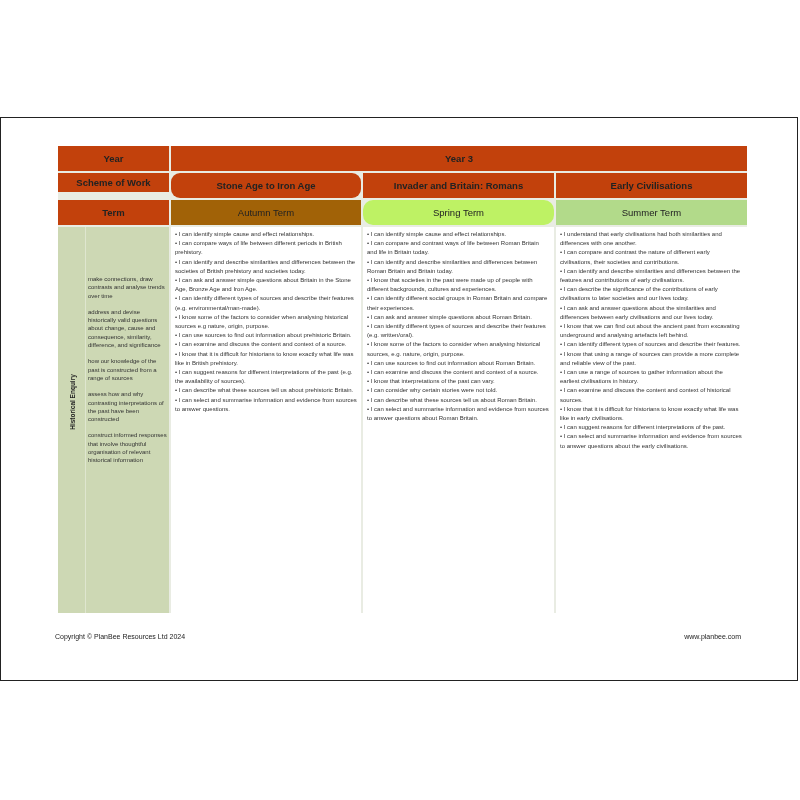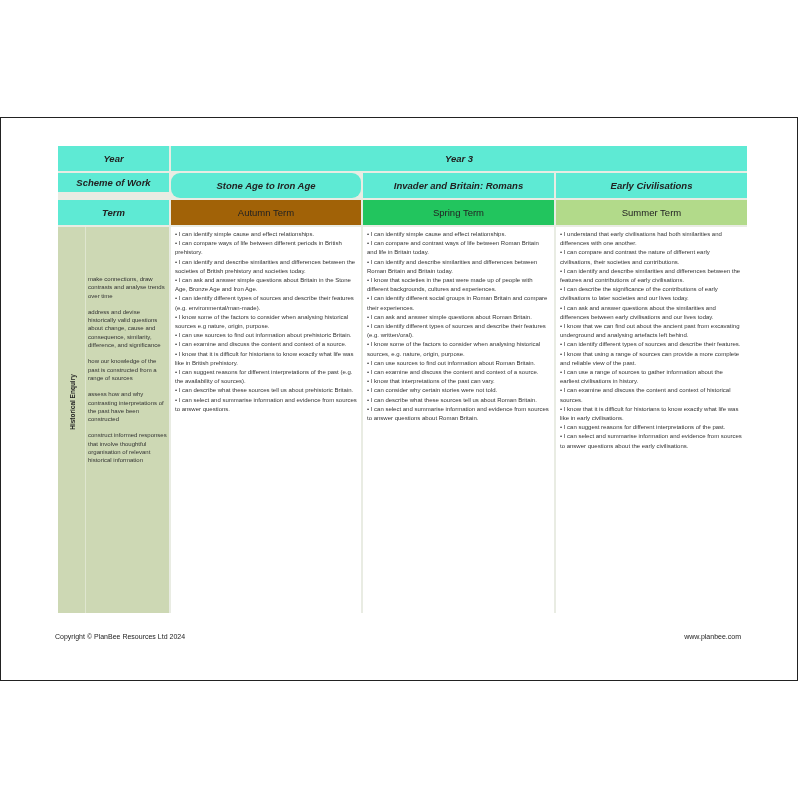--- a/index.html
+++ b/index.html
@@ -1,22 +1,22 @@
 <!DOCTYPE html>
 <html><head>
 <meta charset="utf-8">
 <style>
   html, body { margin:0; padding:0; background:#ffffff; }
   body { width:800px; height:800px; position:relative; overflow:hidden; font-family:"Liberation Sans", sans-serif; color:#222; }
   .page { position:absolute; left:0; top:117px; width:798px; height:564px; border:1px solid #222; box-sizing:border-box; background:#fff; }
   .tbl { position:absolute; left:57px; top:28px; width:689px; height:467px; background:#e9ece3; }
   .cell { position:absolute; box-sizing:border-box; display:flex; align-items:center; justify-content:center; font-size:9.5px; }
-  .hdr { background:#5eead4; font-weight:bold; color:#222;font-style:italic; }
+  .hdr { background:#c2410c; font-weight:bold; color:#222; }
   .autumn { background:#a16207; font-weight:normal; }
-  .spring { background:#22c55e; font-weight:normal; }
+  .spring { background:#bef264; font-weight:normal;border-radius:10px; }
   .summer { background:#b2da8a; font-weight:normal; }
   .side { position:absolute; left:0; top:81px; width:111px; height:386px; background:#cdd8b4; }
   .side-bar { position:absolute; left:0; top:0; width:28px; height:100%; border-right:1px solid #dfe6cf; box-sizing:border-box; }
   .vlabel { position:absolute; left:14px; top:175px; transform:translate(-50%,-50%) rotate(-90deg); white-space:nowrap; font-size:6.5px; font-weight:bold; color:#222; }
   .objectives { position:absolute; left:30px; top:48px; width:80px; font-size:6px; line-height:8.3px; color:#333; }
   .objectives p { margin:0 0 8px 0; }
   .content { position:absolute; top:81px; height:386px; background:#fff; box-sizing:border-box; padding:3px 4px; font-size:6px; line-height:9.2px; color:#333; }
   .content div { margin:0; }
   .footer { position:absolute; top:515px; font-size:7px; color:#222; }
 </style>

